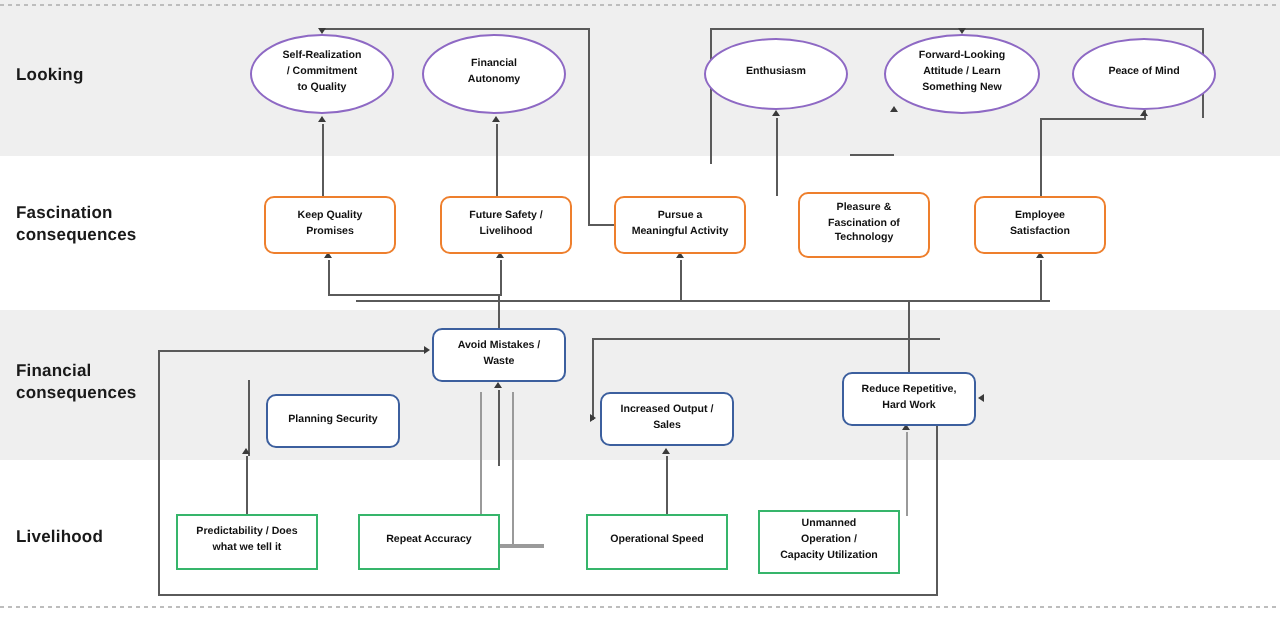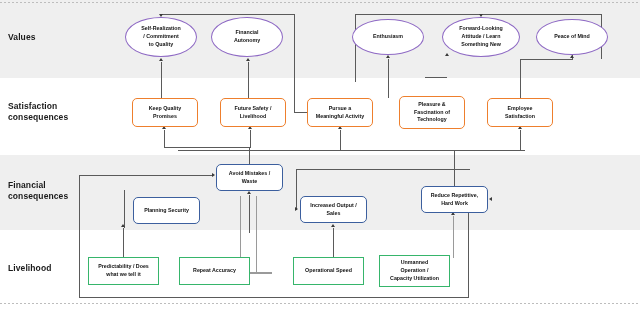--- a/index.html
+++ b/index.html
@@ -82,22 +82,22 @@
 <div id="canvas">
 
   <div class="band gray" style="top:0px;height:78px;"></div>
   <div class="band white" style="top:78px;height:77px;"></div>
   <div class="band gray" style="top:155px;height:75px;"></div>
   <div class="band white" style="top:230px;height:72px;"></div>
 
   <div class="dotline" style="top:2px;"></div>
   <div class="dotline" style="top:303px;"></div>
 
-  <div class="band-label" style="left:8px;top:32px;">Values</div>
-  <div class="band-label" style="left:8px;top:101px;">Satisfaction
+  <div class="band-label" style="left:8px;top:32px;">Looking</div>
+  <div class="band-label" style="left:8px;top:101px;">Fascination
 consequences</div>
   <div class="band-label" style="left:8px;top:180px;">Financial
 consequences</div>
   <div class="band-label" style="left:8px;top:263px;">Livelihood</div>
 
   <div class="ln v" style="left:79px;top:252px;height:46px;"></div>
   <div class="ln h" style="left:79px;top:297px;width:390px;"></div>
   <div class="ln v" style="left:468px;top:198px;height:100px;"></div>
 
   <div class="ln v" style="left:123px;top:228px;height:30px;"></div>

